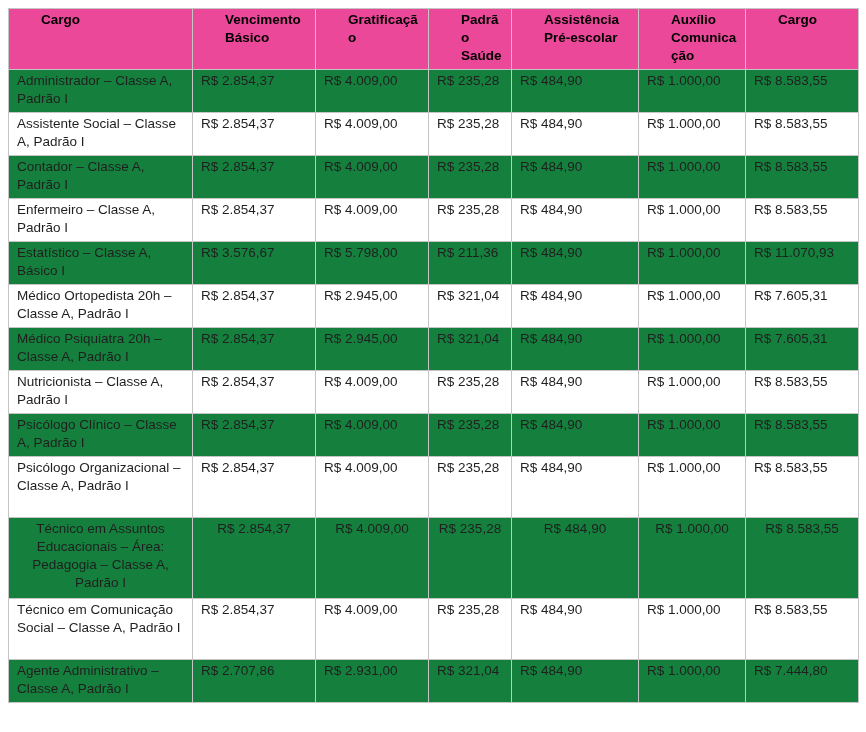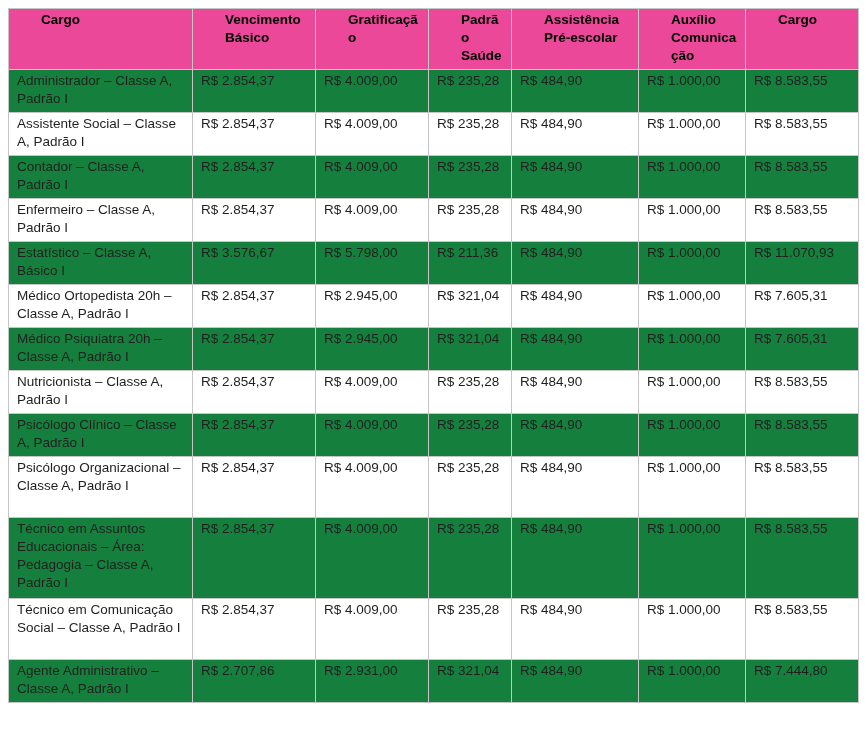--- a/index.html
+++ b/index.html
@@ -37,21 +37,21 @@
     padding-left: 32px;
   }
   table.salary tbody td {
     background: #ffffff;
   }
   table.salary tbody tr.stripe td {
     background: #15803d;
   }
   table.salary tbody tr.h2 td { height: 34px; }
   table.salary tbody tr.h3 td { height: 54px; }
-  table.salary tbody tr.h4 td { height: 74px; }
+  table.salary tbody tr.h4 td { height: 74px; text-align: center; }
 
   col.c-cargo        { width: 184px; }
   col.c-vencimento   { width: 123px; }
   col.c-gratificacao { width: 113px; }
   col.c-aux-saude    { width: 83px;  }
   col.c-assistencia  { width: 127px; }
   col.c-aux-alim     { width: 107px; }
   col.c-total        { width: 113px; }
 </style>
 </head>

